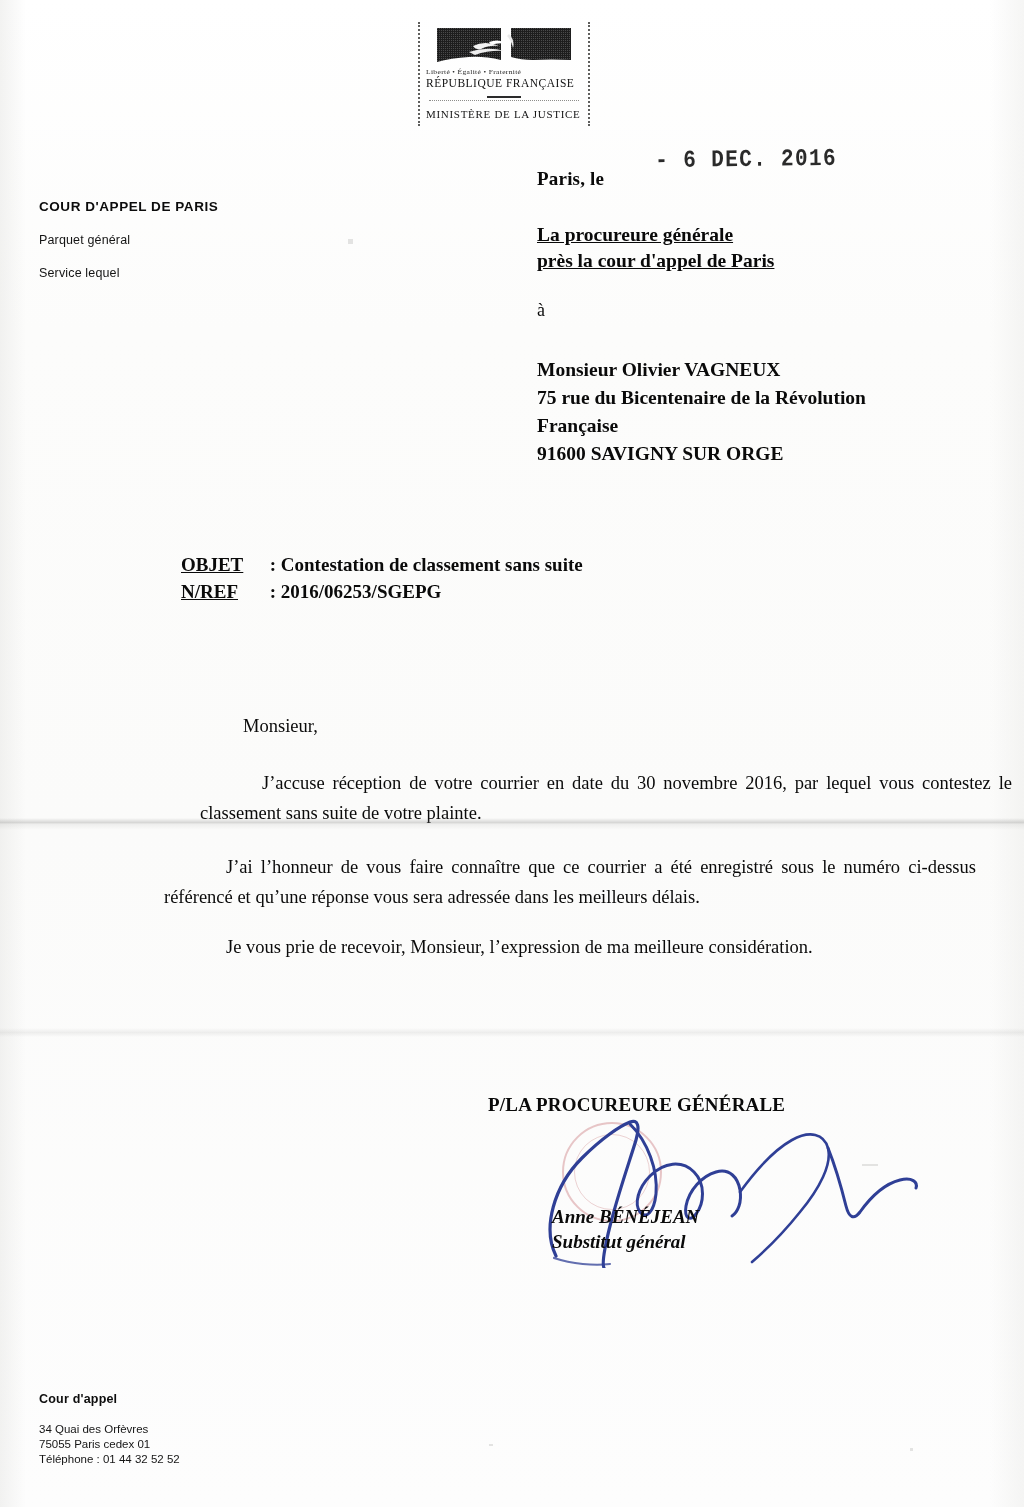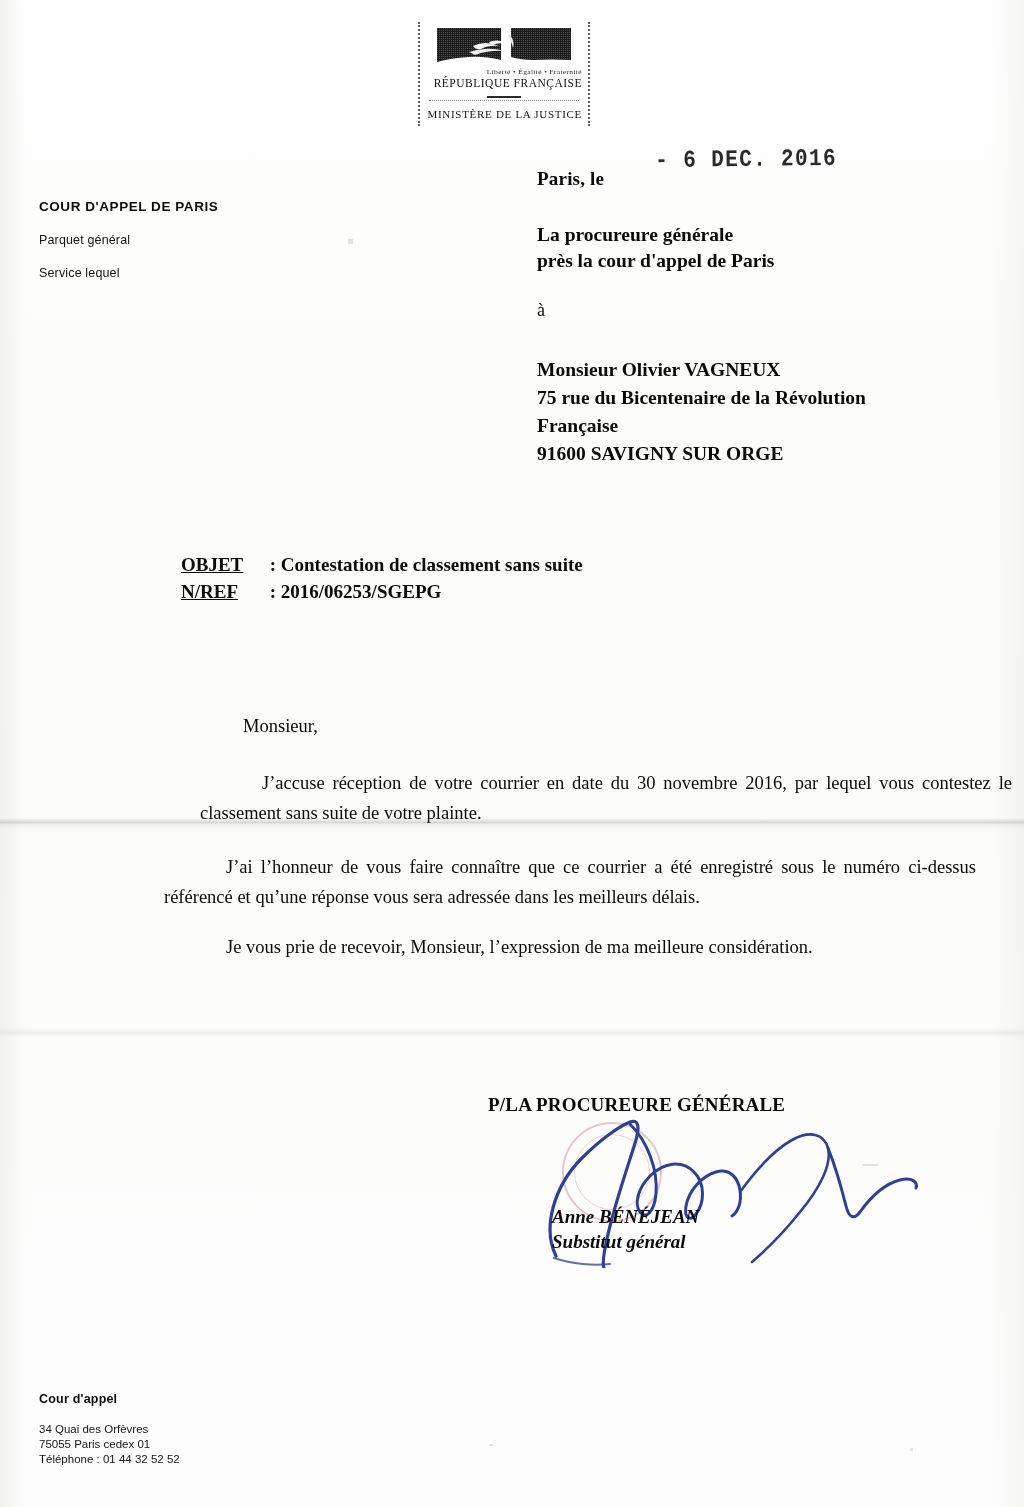--- a/index.html
+++ b/index.html
@@ -71,21 +71,21 @@
   .logo-box {
     position: absolute;
     left: 418px;
     top: 22px;
     width: 172px;
     height: 104px;
     border-left: 2px dotted #5e5e5c;
     border-right: 2px dotted #5e5e5c;
     box-sizing: border-box;
     padding: 4px 6px 0 6px;
-    text-align: right;
+    text-align: left;
   }
   .emblem {
     position: relative;
     width: 150px;
     height: 40px;
     margin: 0 auto 1px auto;
   }
   .devise {
     font-family: "Liberation Serif", serif;
     font-size: 7.5px;
@@ -165,20 +165,21 @@
     transform-origin: left top;
     opacity: .93;
   }
   .sender {
     position: absolute;
     left: 537px;
     top: 222px;
     font-size: 19.5px;
     font-weight: bold;
     line-height: 26px;
+    text-decoration: underline;
   }
   .a-line {
     position: absolute;
     left: 537px;
     top: 300px;
     font-size: 18px;
   }
   .recipient {
     position: absolute;
     left: 537px;

